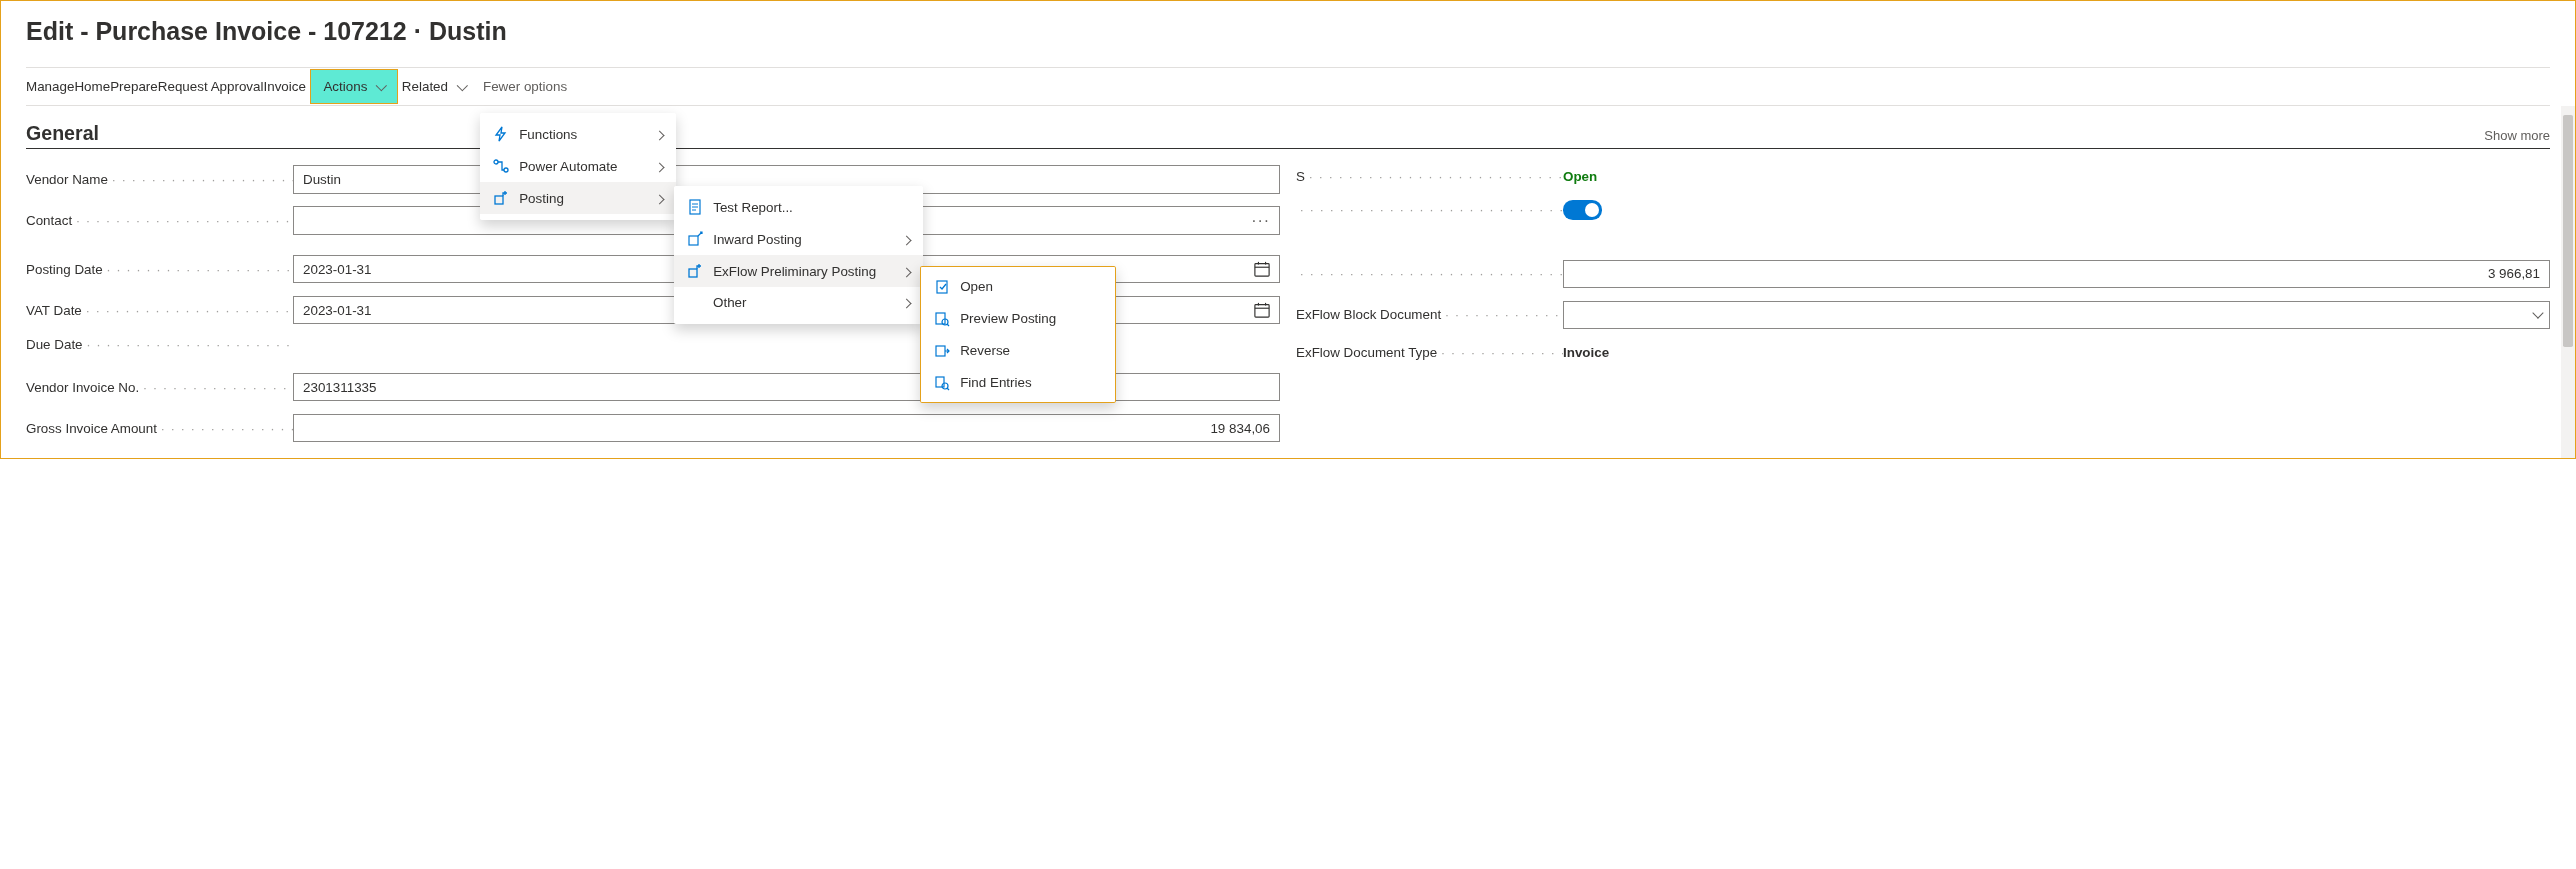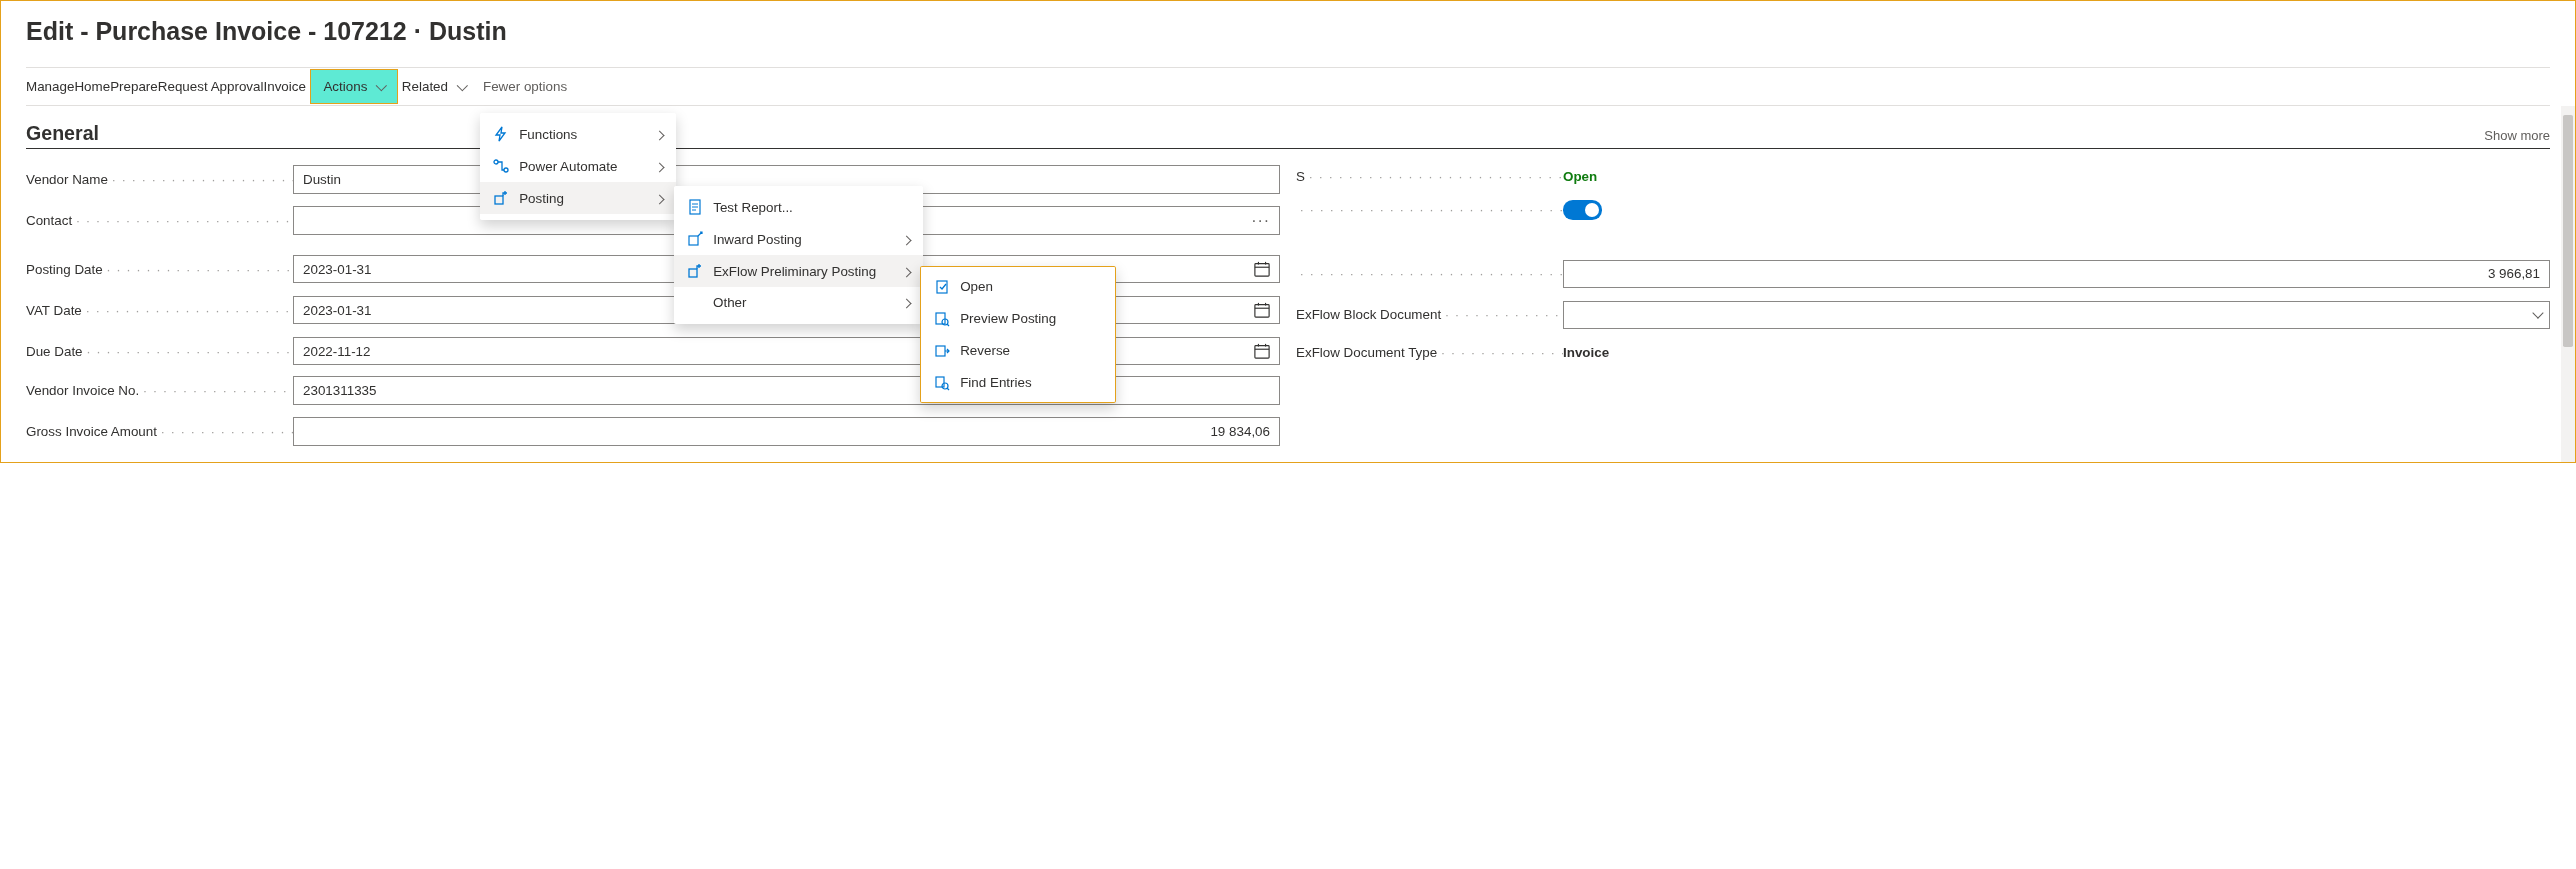--- a/index.html
+++ b/index.html
@@ -252,33 +252,22 @@
                 <rect x="1" y="3" width="16" height="14" rx="1" fill="none" stroke="#323130" stroke-width="1.3"></rect>
                 <line x1="1" y1="7" x2="17" y2="7" stroke="#323130" stroke-width="1.3"></line>
                 <line x1="5" y1="1" x2="5" y2="4" stroke="#323130" stroke-width="1.3"></line>
                 <line x1="13" y1="1" x2="13" y2="4" stroke="#323130" stroke-width="1.3"></line>
               </svg>
           </span>
         </div>
       </div>
       <div class="form-row" style="margin-top:12.5px">
         <div class="form-label"><span>Due Date</span></div>
-        <div class="form-input">
-          <span>2022-11-12</span>
-          <span class="cal-icon">
-            <svg viewBox="0 0 18 18">
-                <rect x="1" y="3" width="16" height="14" rx="1" fill="none" stroke="#323130" stroke-width="1.3"></rect>
-                <line x1="1" y1="7" x2="17" y2="7" stroke="#323130" stroke-width="1.3"></line>
-                <line x1="5" y1="1" x2="5" y2="4" stroke="#323130" stroke-width="1.3"></line>
-                <line x1="13" y1="1" x2="13" y2="4" stroke="#323130" stroke-width="1.3"></line>
-              </svg>
-          </span>
-        </div>
-      </div>
-      <div class="form-row" style="margin-top:11px">
+      </div>
+      <div class="form-row" style="margin-top:21px">
         <div class="form-label"><span>Vendor Invoice No.</span></div>
         <div class="form-input">
             <span>2301311335</span>
           </div>
       </div>
       <div class="form-row" style="margin-top:12.5px">
         <div class="form-label"><span>Gross Invoice Amount</span></div>
         <div class="form-input right">
             <span>19 834,06</span>
           </div>

